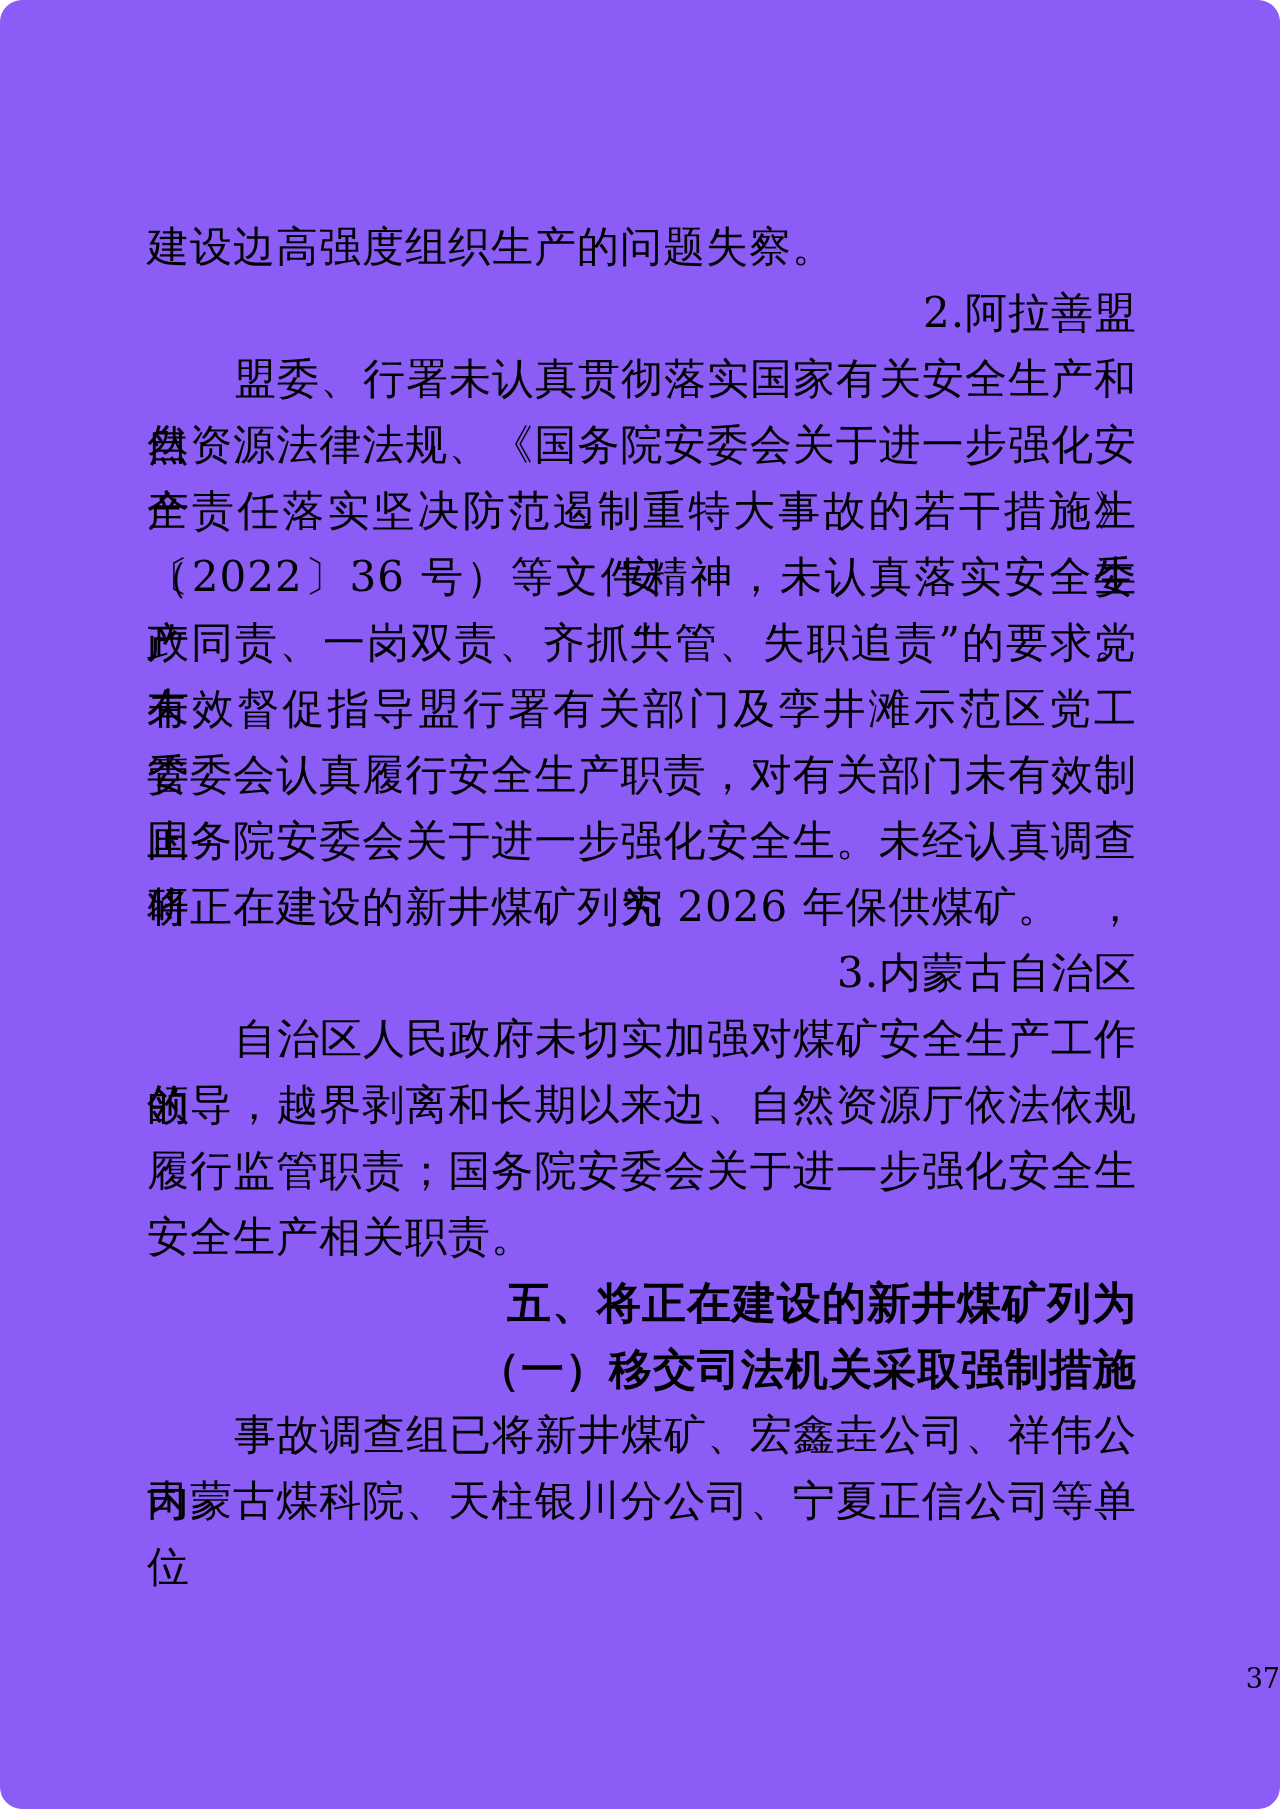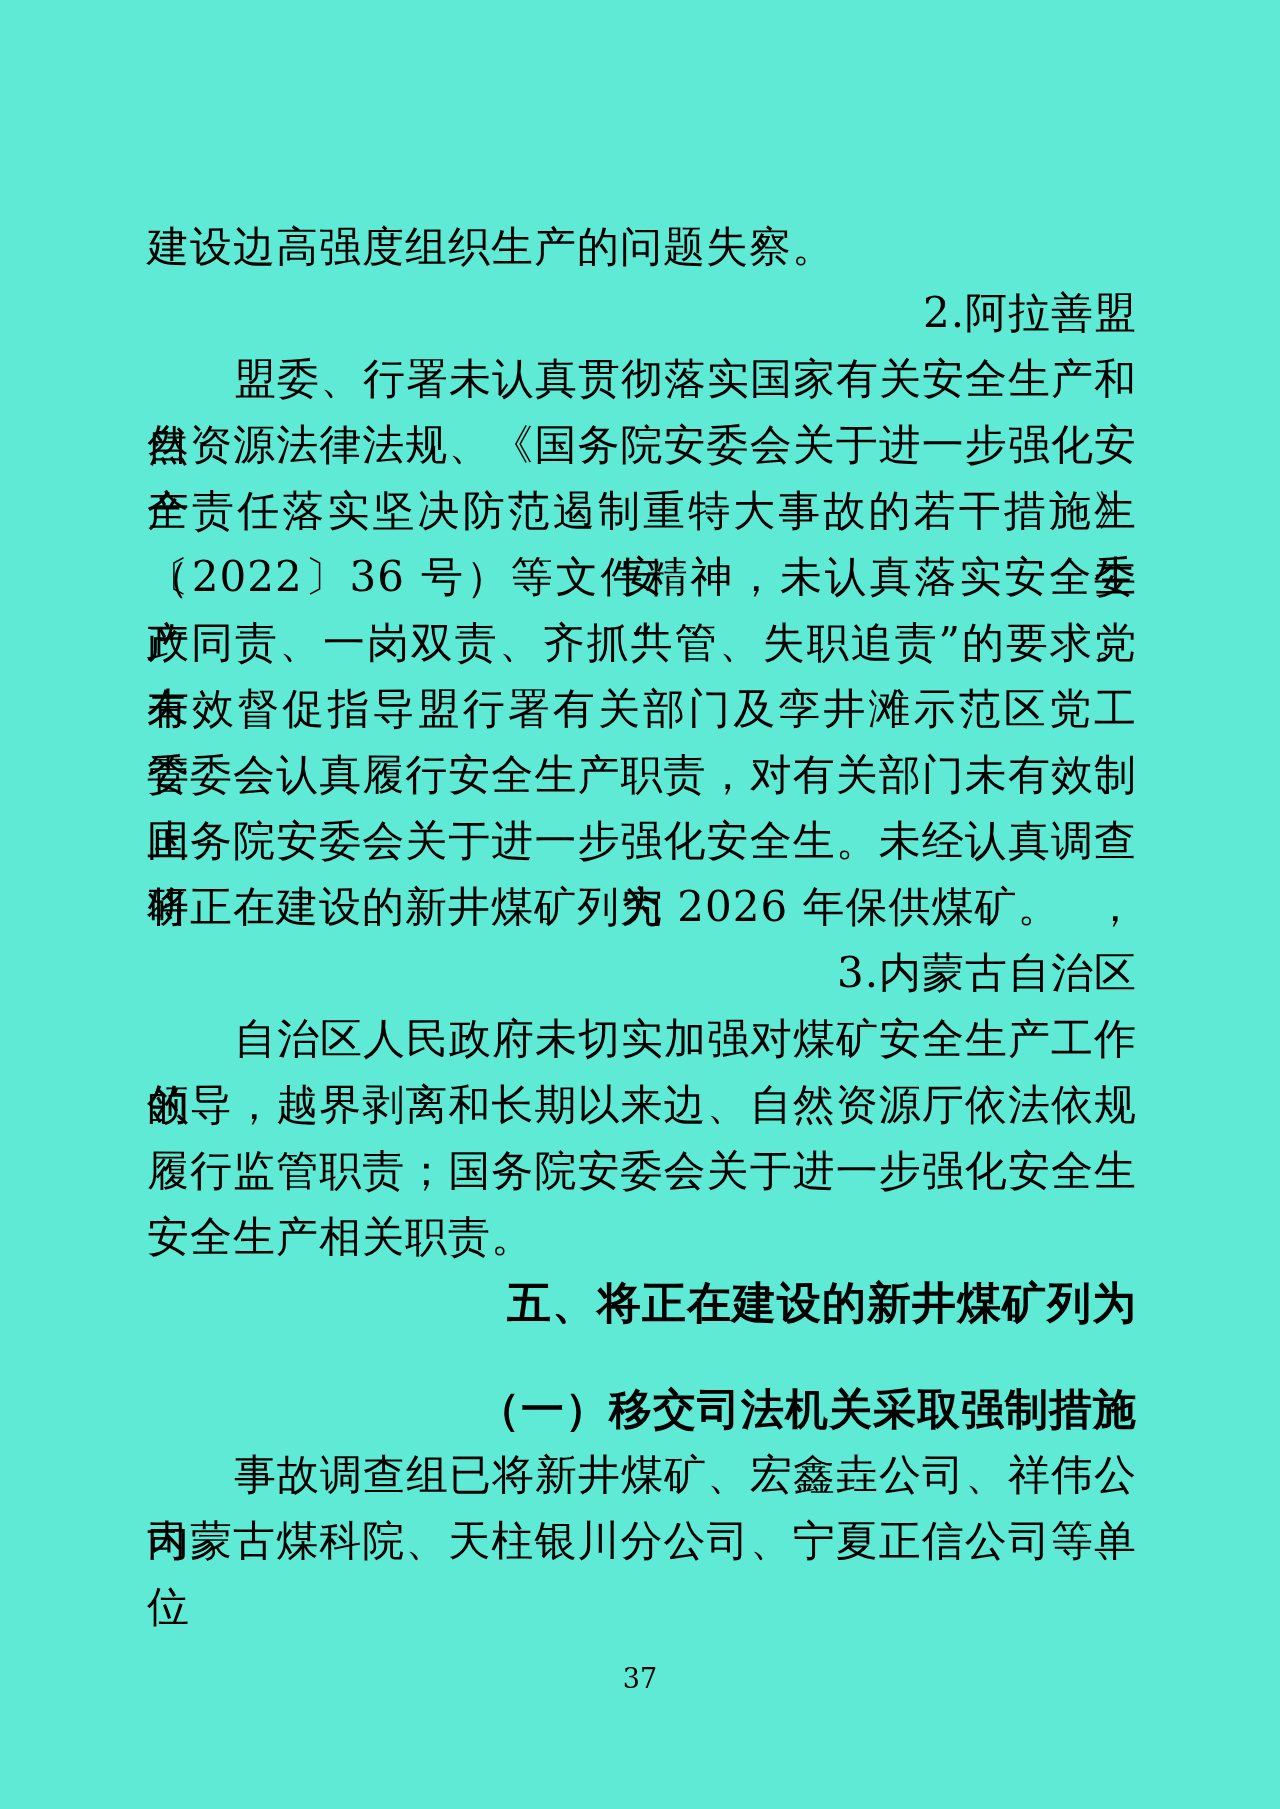--- a/index.html
+++ b/index.html
@@ -43,38 +43,37 @@
   }
   .line.style-heading-hei {
     font-family: "DejaVu Sans", "Liberation Sans", sans-serif;
     font-weight: bold;
     font-size: 44px;
   }
   .line.style-heading-kai {
     font-family: "DejaVu Serif", "Liberation Serif", serif;
     font-weight: bold;
     font-size: 43px;
-    margin-top: 40px;
   }
   .page-number {
     position: absolute;
     top: 1662px;
     left: 0;
     width: 100%;
-    text-align: center;
+    text-align: right;
     font-size: 27px;
     line-height: 34px;
     font-family: "DejaVu Serif", "Liberation Serif", serif;
     color: #000000;
   }
 </style>
 </head>
 <body>
 
-<div class="page" style="background: #5eead4; color: rgb(0, 0, 0);">
+<div class="page" style="background: #8b5cf6; color: rgb(0, 0, 0); border-radius: 22px;">
   <div class="text-block" id="body-lines">
       <div class="line style-body">建设边高强度组织生产的问题失察。</div>
       <div class="line style-body indent">2.阿拉善盟</div>
       <div class="line style-body indent fill">盟委、行署未认真贯彻落实国家有关安全生产和自</div>
       <div class="line style-body fill">然资源法律法规、《国务院安委会关于进一步强化安全生</div>
       <div class="line style-body fill">产责任落实坚决防范遏制重特大事故的若干措施》（安委</div>
       <div class="line style-body fill">〔2022〕36 号）等文件精神，未认真落实安全生产“党</div>
       <div class="line style-body fill">政同责、一岗双责、齐抓共管、失职追责”的要求。未</div>
       <div class="line style-body fill">有效督促指导盟行署有关部门及孪井滩示范区党工委、</div>
       <div class="line style-body fill">管委会认真履行安全生产职责，对有关部门未有效制止</div>

